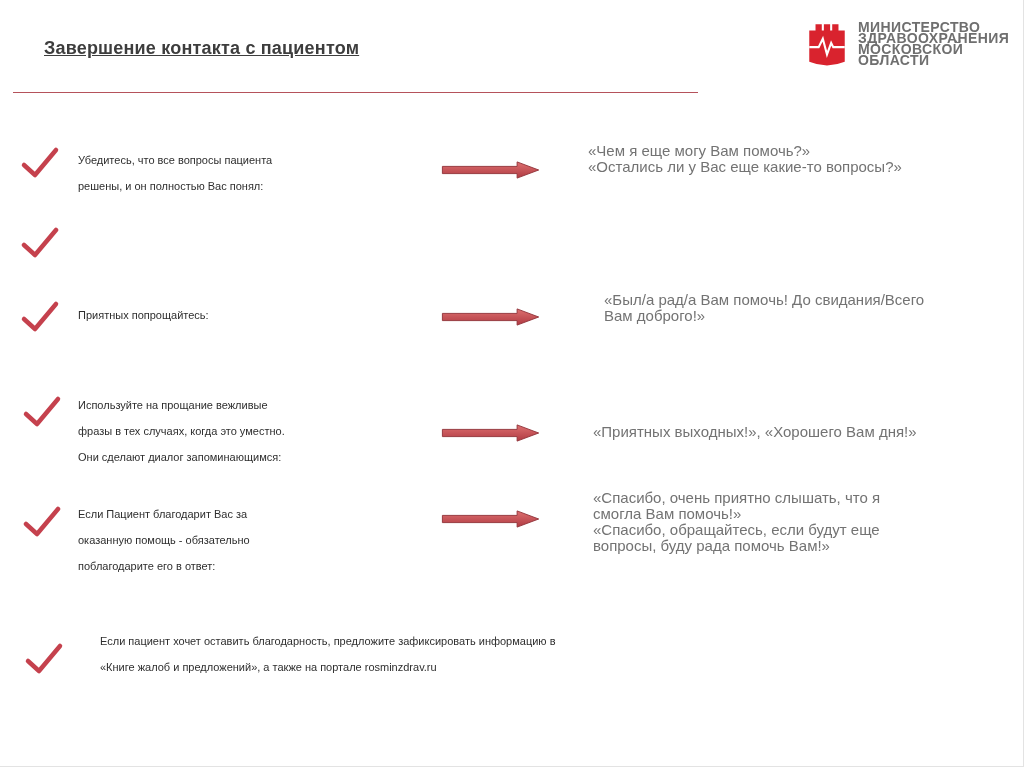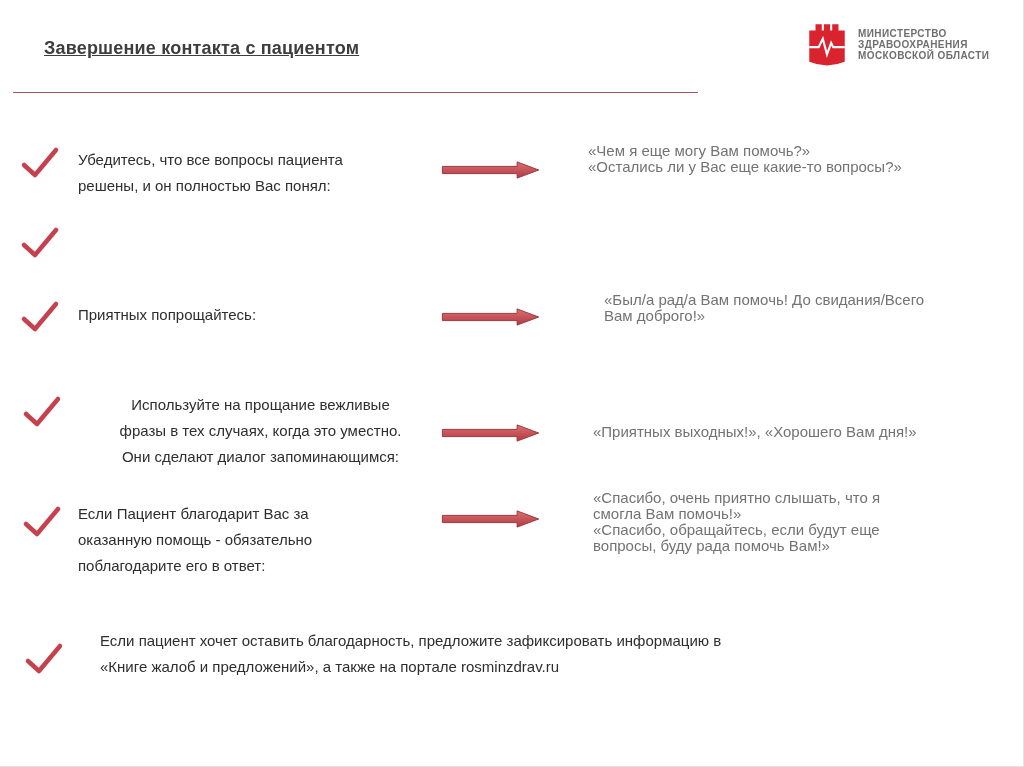--- a/index.html
+++ b/index.html
@@ -12,24 +12,24 @@
   .title {
     position:absolute; left:44px; top:38px; font-size:18px; font-weight:700;
     color:#3d3d3d; letter-spacing:0.2px;text-decoration:underline;
   }
   .title-rule {
     position:absolute; left:13px; top:92px; width:685px; height:0;
     border-top:1px solid #b5525b;
   }
   .logo { position:absolute; left:806px; top:20px; display:flex; gap:10px; align-items:center; }
   .logo-emblem { width:42px; height:48px; flex:0 0 auto; }
-  .logo-text { font-size:10px; font-weight:700; color:#6f6f6f; line-height:11px; letter-spacing:0.4px; }
+  .logo-text { font-size:14px; font-weight:700; color:#6f6f6f; line-height:11px; letter-spacing:0.4px; }
   .check { position:absolute; width:40px; height:34px; }
   .row-text {
-    position:absolute; font-size:15px; line-height:26px; white-space:pre-line; color:#2e2e2e;
+    position:absolute; font-size:11px; line-height:26px; white-space:pre-line; color:#2e2e2e;
   }
   .quote {
     position:absolute; font-size:15px; line-height:16px; white-space:pre-line; color:#737373;
   }
   .arrow { position:absolute; width:108px; height:18px; }
   .defs { position:absolute; width:0; height:0; overflow:hidden; }
 </style>
 </head>
 <body>
 
@@ -80,21 +80,21 @@
   <div class="row-text" style="left:78px; top:302px; width:340px;">Приятных попрощайтесь:</div>
   <svg class="arrow" style="left:437px; top:308px;" viewBox="0 0 110 20">
     <polygon points="1,6 84,6 84,1 108,10 84,19 84,14 1,14" fill="url(#arrowGrad)" stroke="#8e2f36" stroke-width="1"></polygon>
   </svg>
   <div class="quote" style="left:588px; top:292px; width:415px;margin-left:16px;">«Был/а рад/а Вам помочь! До свидания/Всего
 Вам доброго!»</div>
 
   <svg class="check" style="left:22px; top:395px;" viewBox="0 0 40 34">
     <path d="M4 19 L15 29 L36 4" fill="none" stroke="#c5414d" stroke-width="4.5" stroke-linecap="round" stroke-linejoin="round"></path>
   </svg>
-  <div class="row-text" style="left:78px; top:392px; width:365px;text-align:center;">Используйте на прощание вежливые
+  <div class="row-text" style="left:78px; top:392px; width:365px;">Используйте на прощание вежливые
 фразы в тех случаях, когда это уместно.
 Они сделают диалог запоминающимся:</div>
   <svg class="arrow" style="left:437px; top:424px;" viewBox="0 0 110 20">
     <polygon points="1,6 84,6 84,1 108,10 84,19 84,14 1,14" fill="url(#arrowGrad)" stroke="#8e2f36" stroke-width="1"></polygon>
   </svg>
   <div class="quote" style="left:593px; top:424px; width:410px;">«Приятных выходных!», «Хорошего Вам дня!»</div>
 
   <svg class="check" style="left:22px; top:505px;" viewBox="0 0 40 34">
     <path d="M4 19 L15 29 L36 4" fill="none" stroke="#c5414d" stroke-width="4.5" stroke-linecap="round" stroke-linejoin="round"></path>
   </svg>

